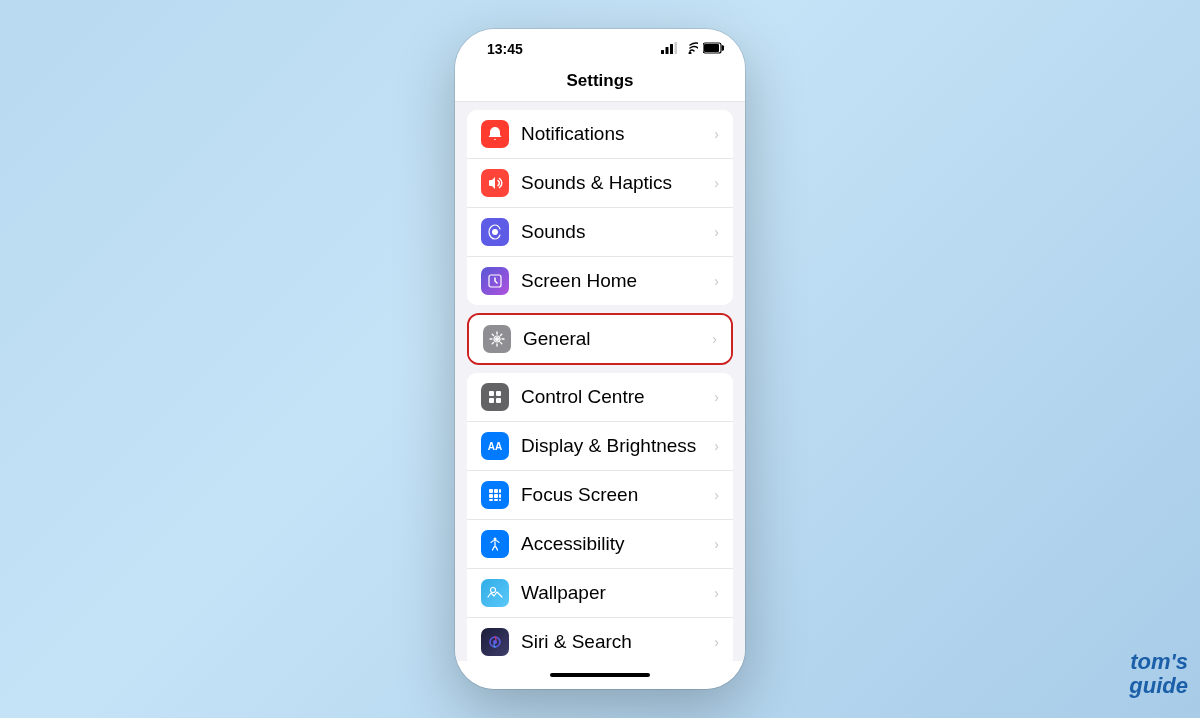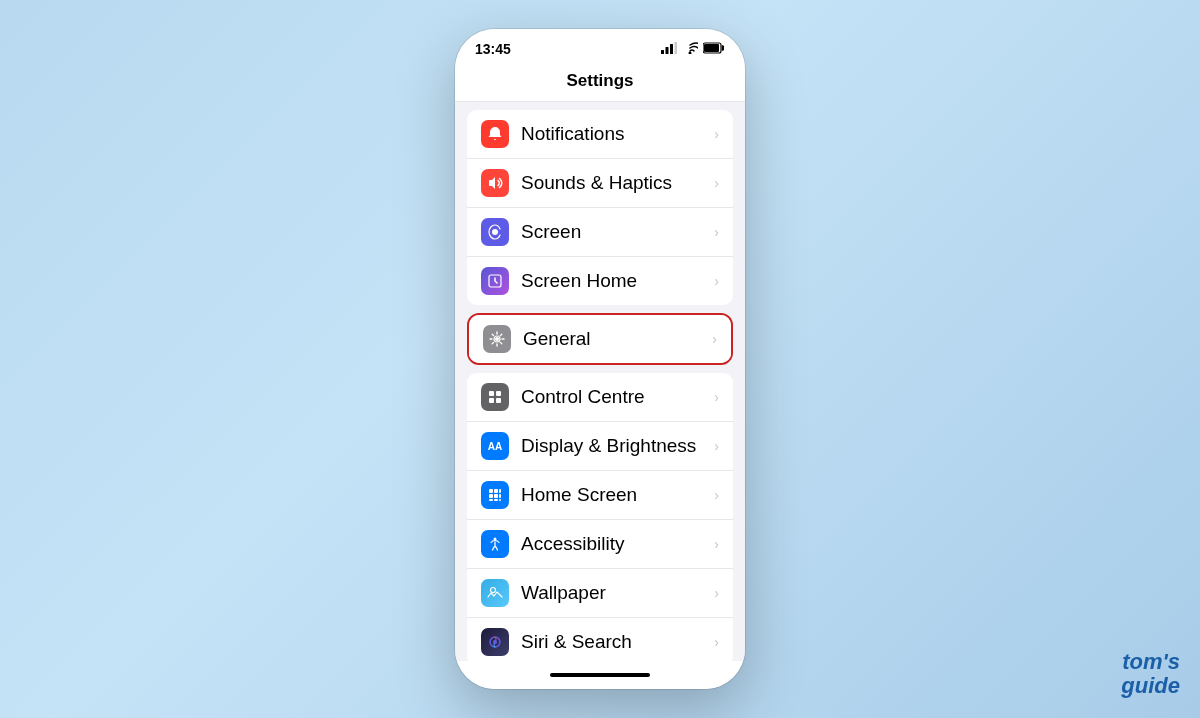--- a/index.html
+++ b/index.html
@@ -32,20 +32,21 @@
       justify-content: space-between;
       align-items: center;
       font-size: 13px;
       font-weight: 600;
     }
 
     .status-time {
       font-size: 14px;
       font-weight: 700;
       color: #000;
+      margin-left: 12px;
     }
 
     .status-icons {
       display: flex;
       align-items: center;
       gap: 5px;
     }
 
     .nav-bar {
       background: white;
@@ -136,21 +137,21 @@
       width: 100px;
       height: 4px;
       background: #000;
       border-radius: 2px;
     }
 
     
     .toms-guide {
       position: absolute;
       bottom: 20px;
-      right: 20px;
+      right: 12px;
       font-size: 22px;
       font-weight: 700;
       color: #1a5fa8;
       font-style: italic;
       line-height: 1.1;
       text-align: right;
     }
   </style>
 </head>
 <body>
@@ -218,21 +219,21 @@
         <span class="item-chevron">›</span>
       </div>
 
       <div class="settings-item">
         <div class="item-icon icon-purple-blue">
           <svg width="16" height="16" viewBox="0 0 16 16" fill="white">
             <path d="M13 5c-1-2.5-3-4-5-4C5 1 2 4 2 8s3 7 6 7c2 0 4-1.5 5-4" stroke="white" stroke-width="1.2" fill="none" stroke-linecap="round"></path>
             <path d="M8 5a3 3 0 1 0 0 6 3 3 0 0 0 0-6z" fill="white"></path>
           </svg>
         </div>
-        <span class="item-label">Screen</span>
+        <span class="item-label">Sounds</span>
         <span class="item-chevron">›</span>
       </div>
 
       <div class="settings-item">
         <div class="item-icon" style="background: linear-gradient(135deg, #5856d6, #af52de);">
           <svg width="16" height="16" viewBox="0 0 16 16">
             <rect x="2" y="2" width="12" height="12" rx="2" fill="none" stroke="white" stroke-width="1.2"></rect>
             <path d="M8 5v3l2 2" stroke="white" stroke-width="1.5" fill="none" stroke-linecap="round"></path>
           </svg>
         </div>
@@ -289,21 +290,21 @@
             <rect x="7" y="2" width="4" height="4" rx="1" fill="white"></rect>
             <rect x="12" y="2" width="2" height="4" rx="1" fill="white"></rect>
             <rect x="2" y="7" width="4" height="4" rx="1" fill="white"></rect>
             <rect x="7" y="7" width="4" height="4" rx="1" fill="white"></rect>
             <rect x="12" y="7" width="2" height="4" rx="1" fill="white"></rect>
             <rect x="2" y="12" width="4" height="2" rx="1" fill="white"></rect>
             <rect x="7" y="12" width="4" height="2" rx="1" fill="white"></rect>
             <rect x="12" y="12" width="2" height="2" rx="1" fill="white"></rect>
           </svg>
         </div>
-        <span class="item-label">Home Screen</span>
+        <span class="item-label">Focus Screen</span>
         <span class="item-chevron">›</span>
       </div>
 
       <div class="settings-item">
         <div class="item-icon" style="background: #007aff;">
           <svg width="16" height="16" viewBox="0 0 16 16" fill="white">
             <circle cx="8" cy="3" r="1.5" fill="white"></circle>
             <path d="M4 6.5C5 5 6 4.5 8 4.5s3 .5 4 2" stroke="white" stroke-width="1.2" fill="none" stroke-linecap="round"></path>
             <path d="M8 6v5m-2.5 3l1.5-3m3.5 3l-1.5-3" stroke="white" stroke-width="1.3" fill="none" stroke-linecap="round"></path>
           </svg>

